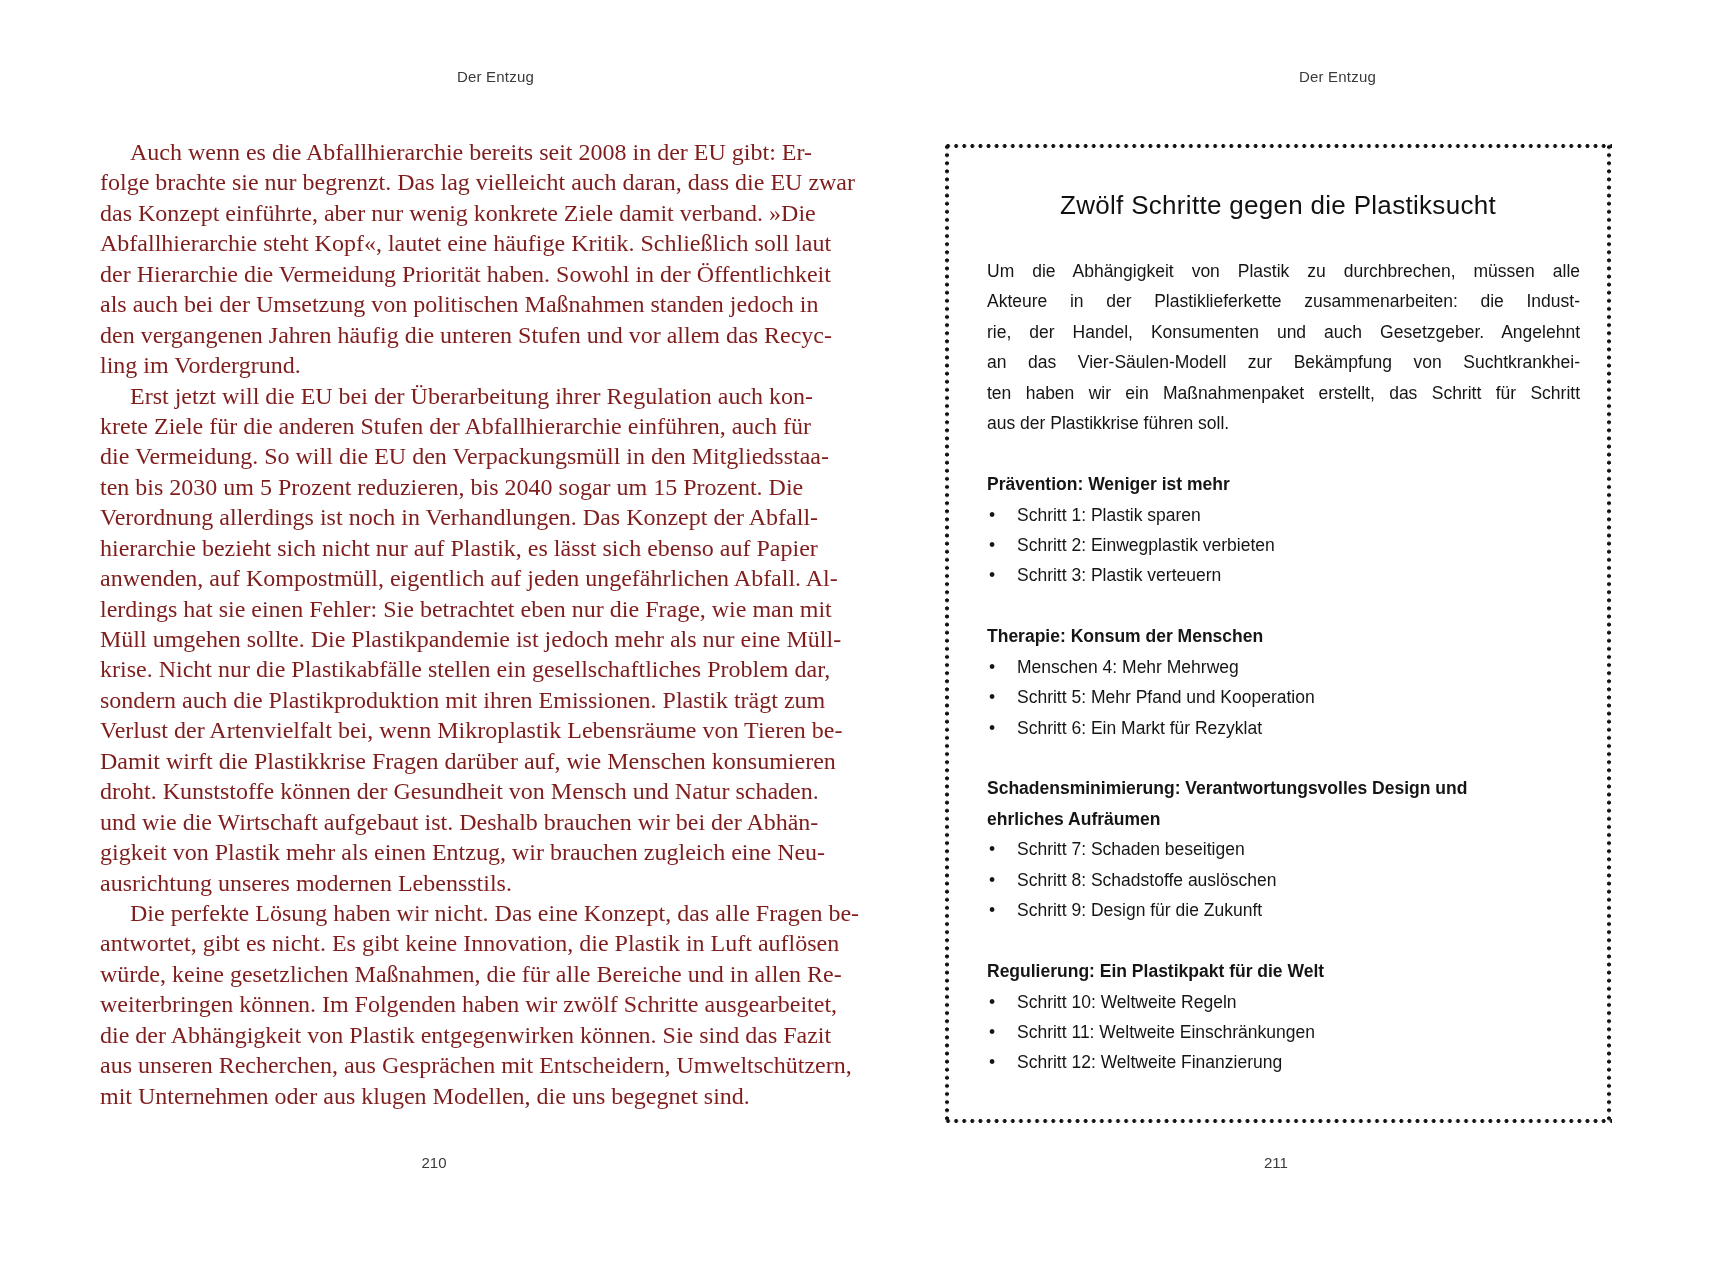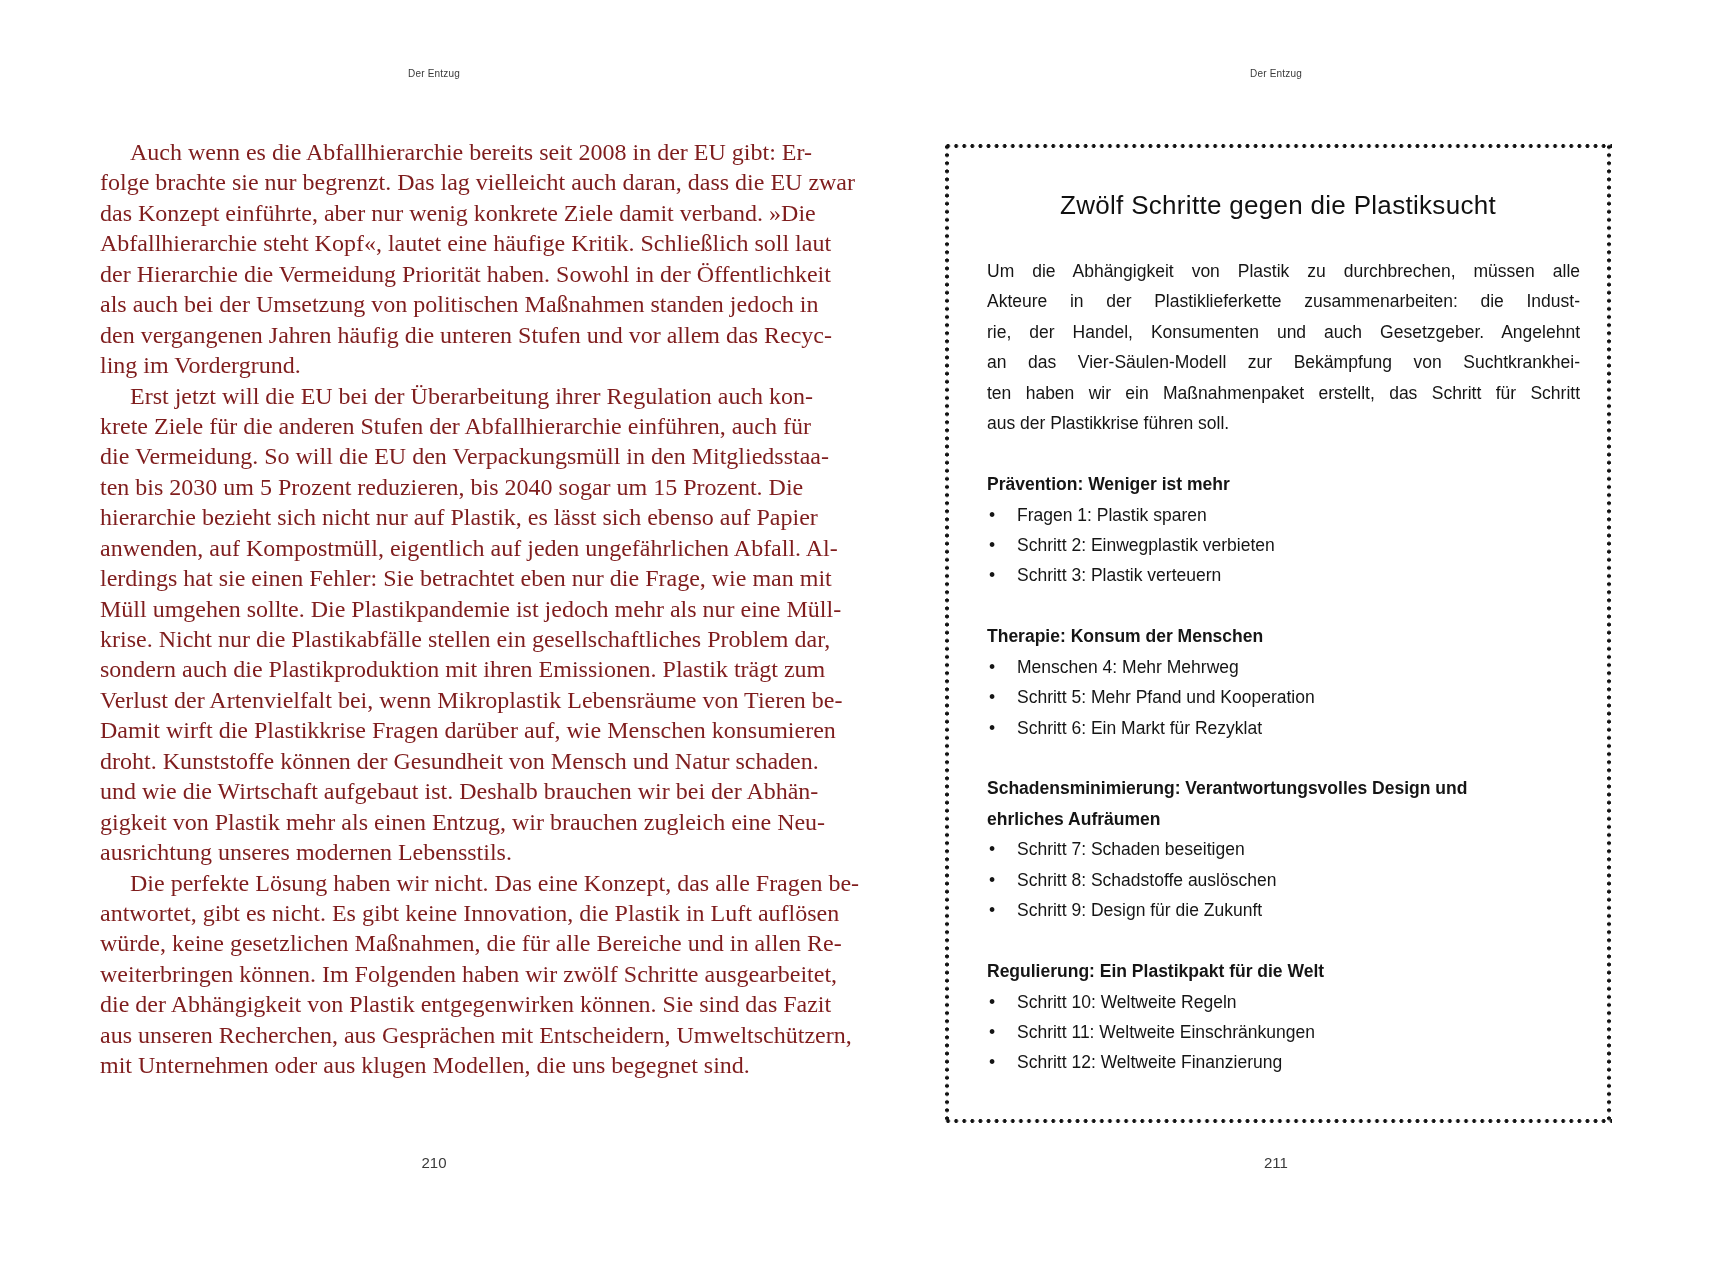--- a/index.html
+++ b/index.html
@@ -2,21 +2,21 @@
 <html><head>
 <meta charset="utf-8">
 <style>
   html, body { margin: 0; padding: 0; background: #ffffff; }
   body { width: 1713px; height: 1270px; position: relative; overflow: hidden; color: #1a1a1a; }
   .page { position: absolute; top: 0; height: 1270px; }
   .page-left { left: 0; width: 856px; }
   .page-right { left: 856px; width: 857px; }
   .running-head {
     position: absolute; top: 68px; font-family: "Liberation Sans", sans-serif;
-    font-size: 10px; color: #3a3a3a; text-align: center; width: 200px; letter-spacing: 0.2px;
+    font-size: 15px; color: #3a3a3a; text-align: right; width: 200px; letter-spacing: 0.2px;
   }
   .page-left .running-head { left: 334px; }
   .page-right .running-head { left: 320px; }
   .folio {
     position: absolute; top: 1154px; font-family: "Liberation Sans", sans-serif;
     font-size: 15px; color: #3a3a3a; text-align: center; width: 100px;
   }
   .page-left .folio { left: 384px; }
   .page-right .folio { left: 370px; }
   .body-text {
@@ -65,20 +65,21 @@
     <span class="body-line">Abfallhierarchie steht Kopf«, lautet eine häufige Kritik. Schließlich soll laut</span>
     <span class="body-line">der Hierarchie die Vermeidung Priorität haben. Sowohl in der Öffentlichkeit</span>
     <span class="body-line">als auch bei der Umsetzung von politischen Maßnahmen standen jedoch in</span>
     <span class="body-line">den vergangenen Jahren häufig die unteren Stufen und vor allem das Recyc-</span>
     <span class="body-line last">ling im Vordergrund.</span>
 
     <span class="body-line indent">Erst jetzt will die EU bei der Überarbeitung ihrer Regulation auch kon-</span>
     <span class="body-line">krete Ziele für die anderen Stufen der Abfallhierarchie einführen, auch für</span>
     <span class="body-line">die Vermeidung. So will die EU den Verpackungsmüll in den Mitgliedsstaa-</span>
     <span class="body-line">ten bis 2030 um 5 Prozent reduzieren, bis 2040 sogar um 15 Prozent. Die</span>
+    <span class="body-line">Verordnung allerdings ist noch in Verhandlungen. Das Konzept der Abfall-</span>
     <span class="body-line">hierarchie bezieht sich nicht nur auf Plastik, es lässt sich ebenso auf Papier</span>
     <span class="body-line">anwenden, auf Kompostmüll, eigentlich auf jeden ungefährlichen Abfall. Al-</span>
     <span class="body-line">lerdings hat sie einen Fehler: Sie betrachtet eben nur die Frage, wie man mit</span>
     <span class="body-line">Müll umgehen sollte. Die Plastikpandemie ist jedoch mehr als nur eine Müll-</span>
     <span class="body-line">krise. Nicht nur die Plastikabfälle stellen ein gesellschaftliches Problem dar,</span>
     <span class="body-line">sondern auch die Plastikproduktion mit ihren Emissionen. Plastik trägt zum</span>
     <span class="body-line">Verlust der Artenvielfalt bei, wenn Mikroplastik Lebensräume von Tieren be-</span>
     <span class="body-line">Damit wirft die Plastikkrise Fragen darüber auf, wie Menschen konsumieren</span>
     <span class="body-line">droht. Kunststoffe können der Gesundheit von Mensch und Natur schaden.</span>
     <span class="body-line">und wie die Wirtschaft aufgebaut ist. Deshalb brauchen wir bei der Abhän-</span>
@@ -106,21 +107,21 @@
       <span class="intro-line">Akteure in der Plastiklieferkette zusammenarbeiten: die Indust-</span>
       <span class="intro-line">rie, der Handel, Konsumenten und auch Gesetzgeber. Angelehnt</span>
       <span class="intro-line">an das Vier-Säulen-Modell zur Bekämpfung von Suchtkrankhei-</span>
       <span class="intro-line">ten haben wir ein Maßnahmenpaket erstellt, das Schritt für Schritt</span>
       <span class="intro-line last">aus der Plastikkrise führen soll.</span>
 
       <div class="spacer"></div>
       <span class="section-heading">Prävention: Weniger ist mehr</span>
       <div class="step">
           <span class="bullet">•</span>
-          <span>Fragen 1: Plastik sparen</span>
+          <span>Schritt 1: Plastik sparen</span>
         </div>
       <div class="step">
           <span class="bullet">•</span>
           <span>Schritt 2: Einwegplastik verbieten</span>
         </div>
       <div class="step">
           <span class="bullet">•</span>
           <span>Schritt 3: Plastik verteuern</span>
         </div>
 

